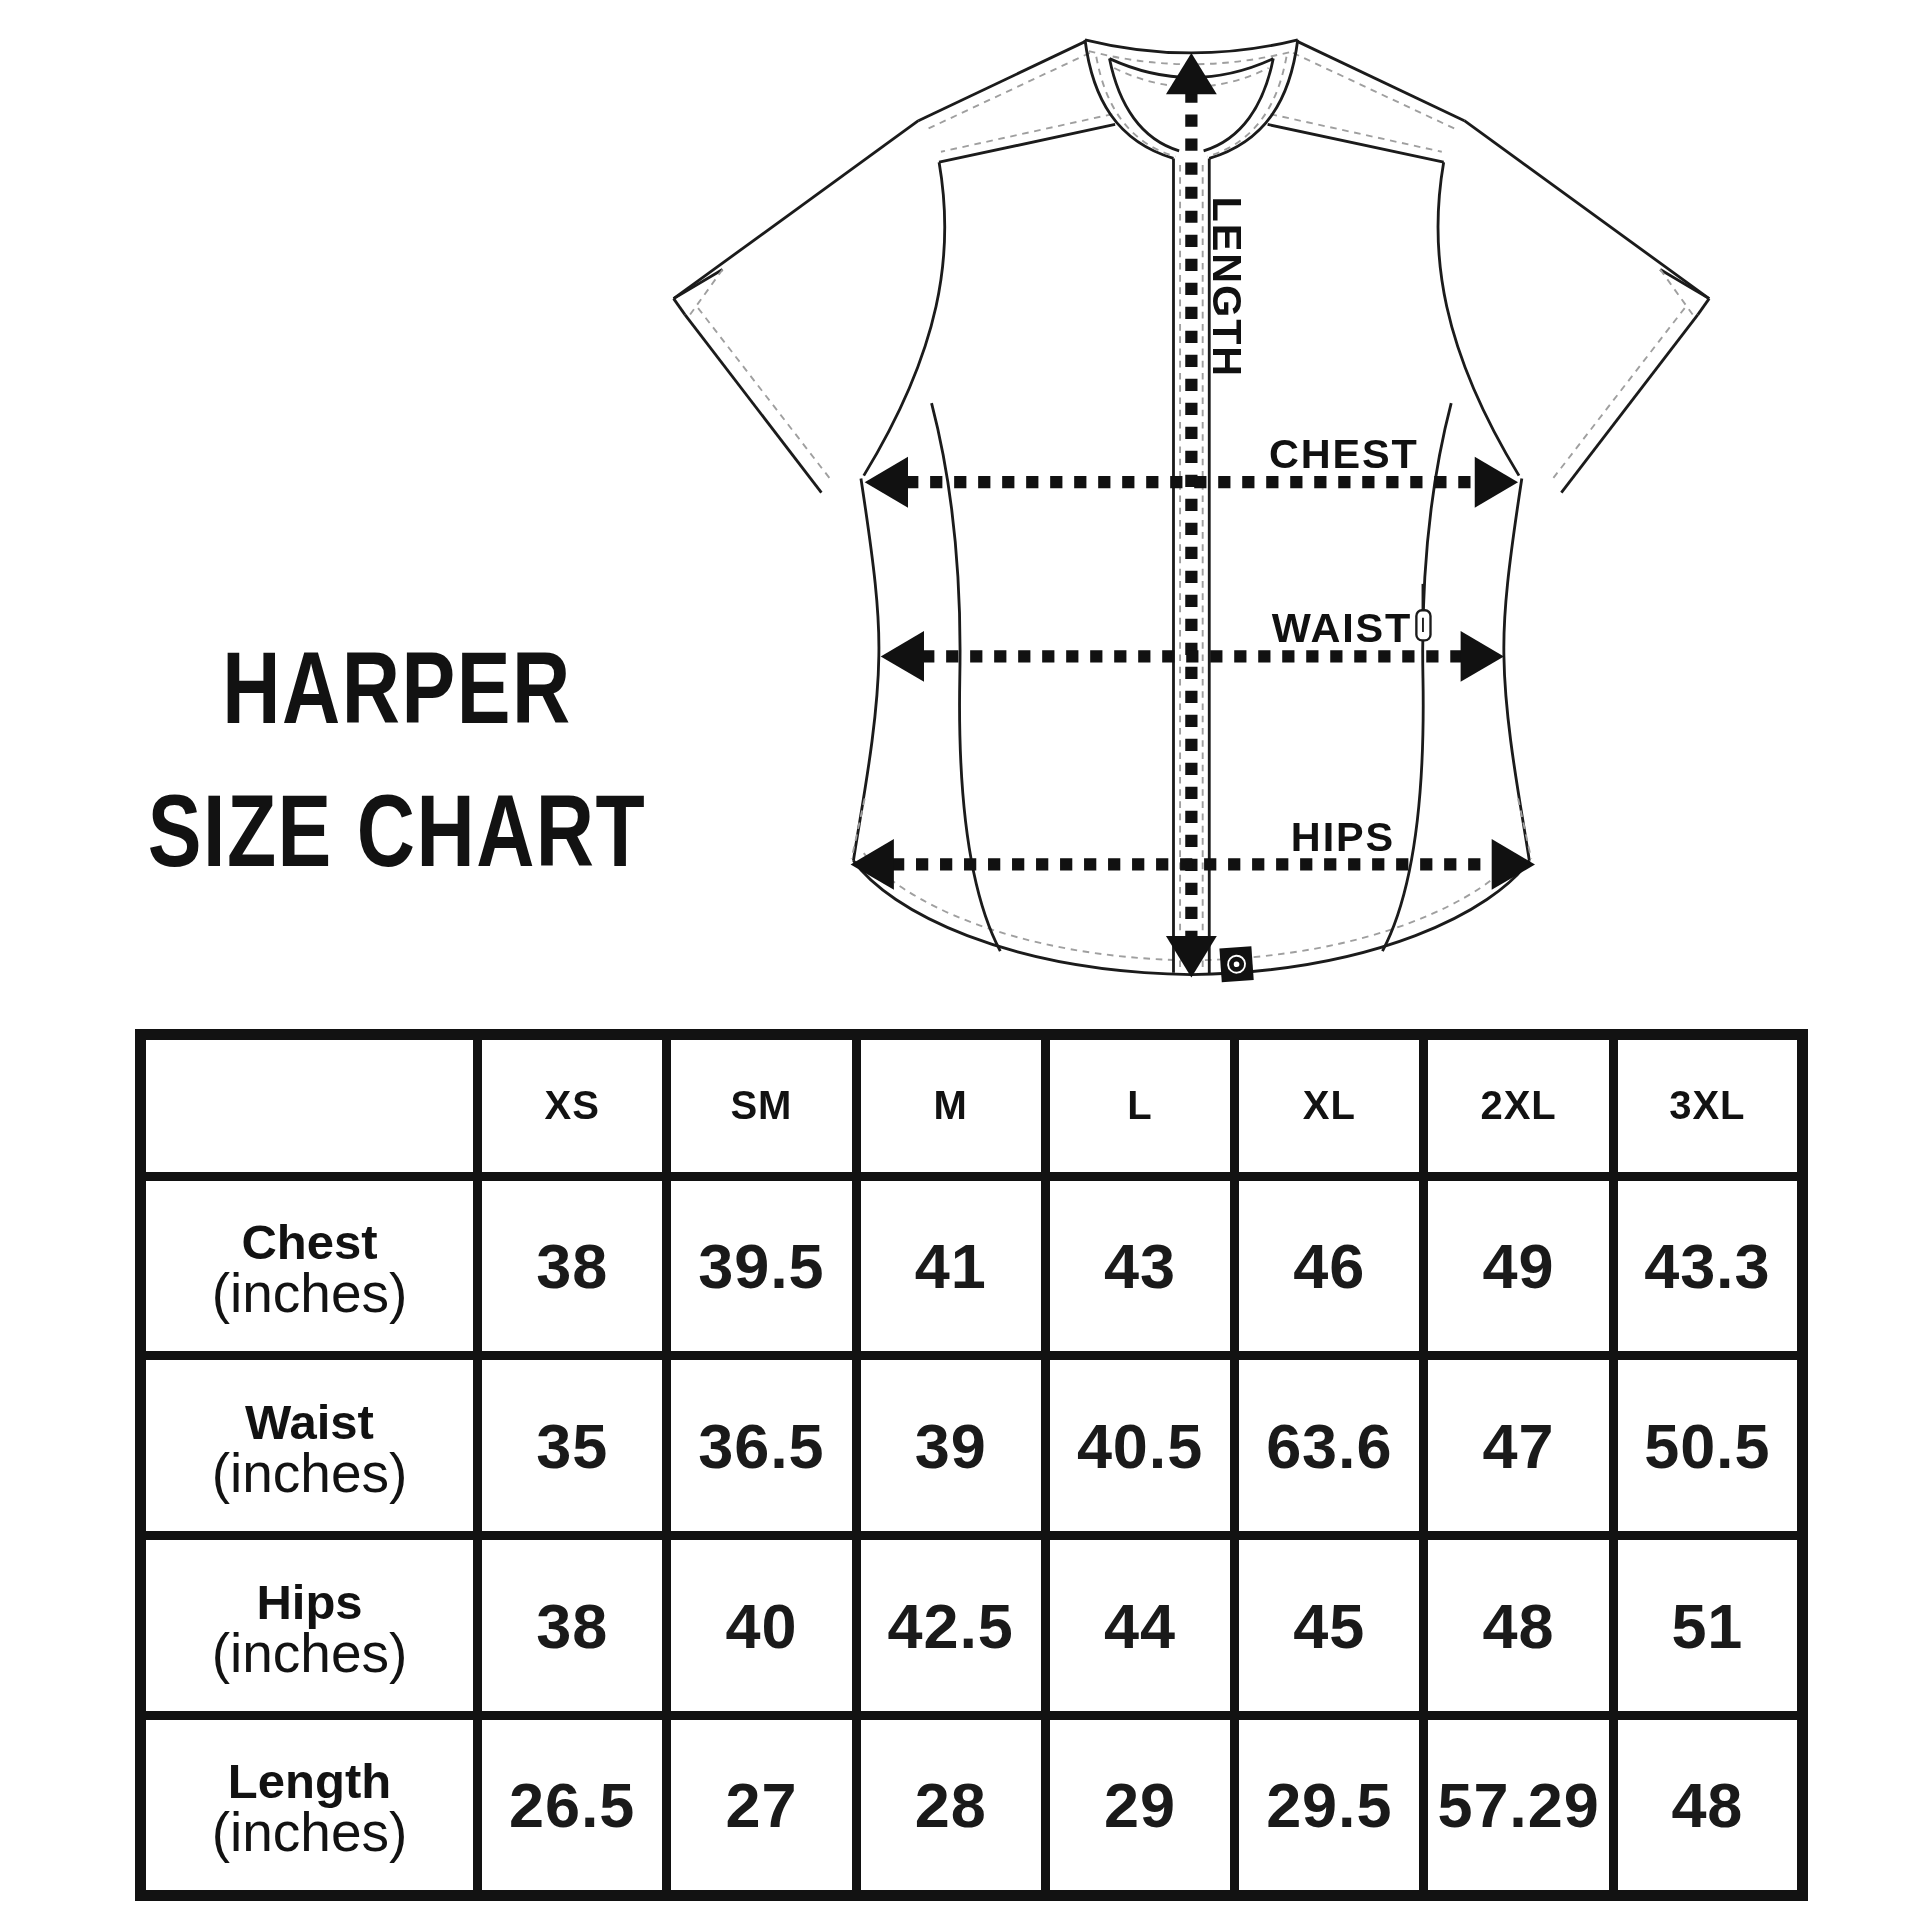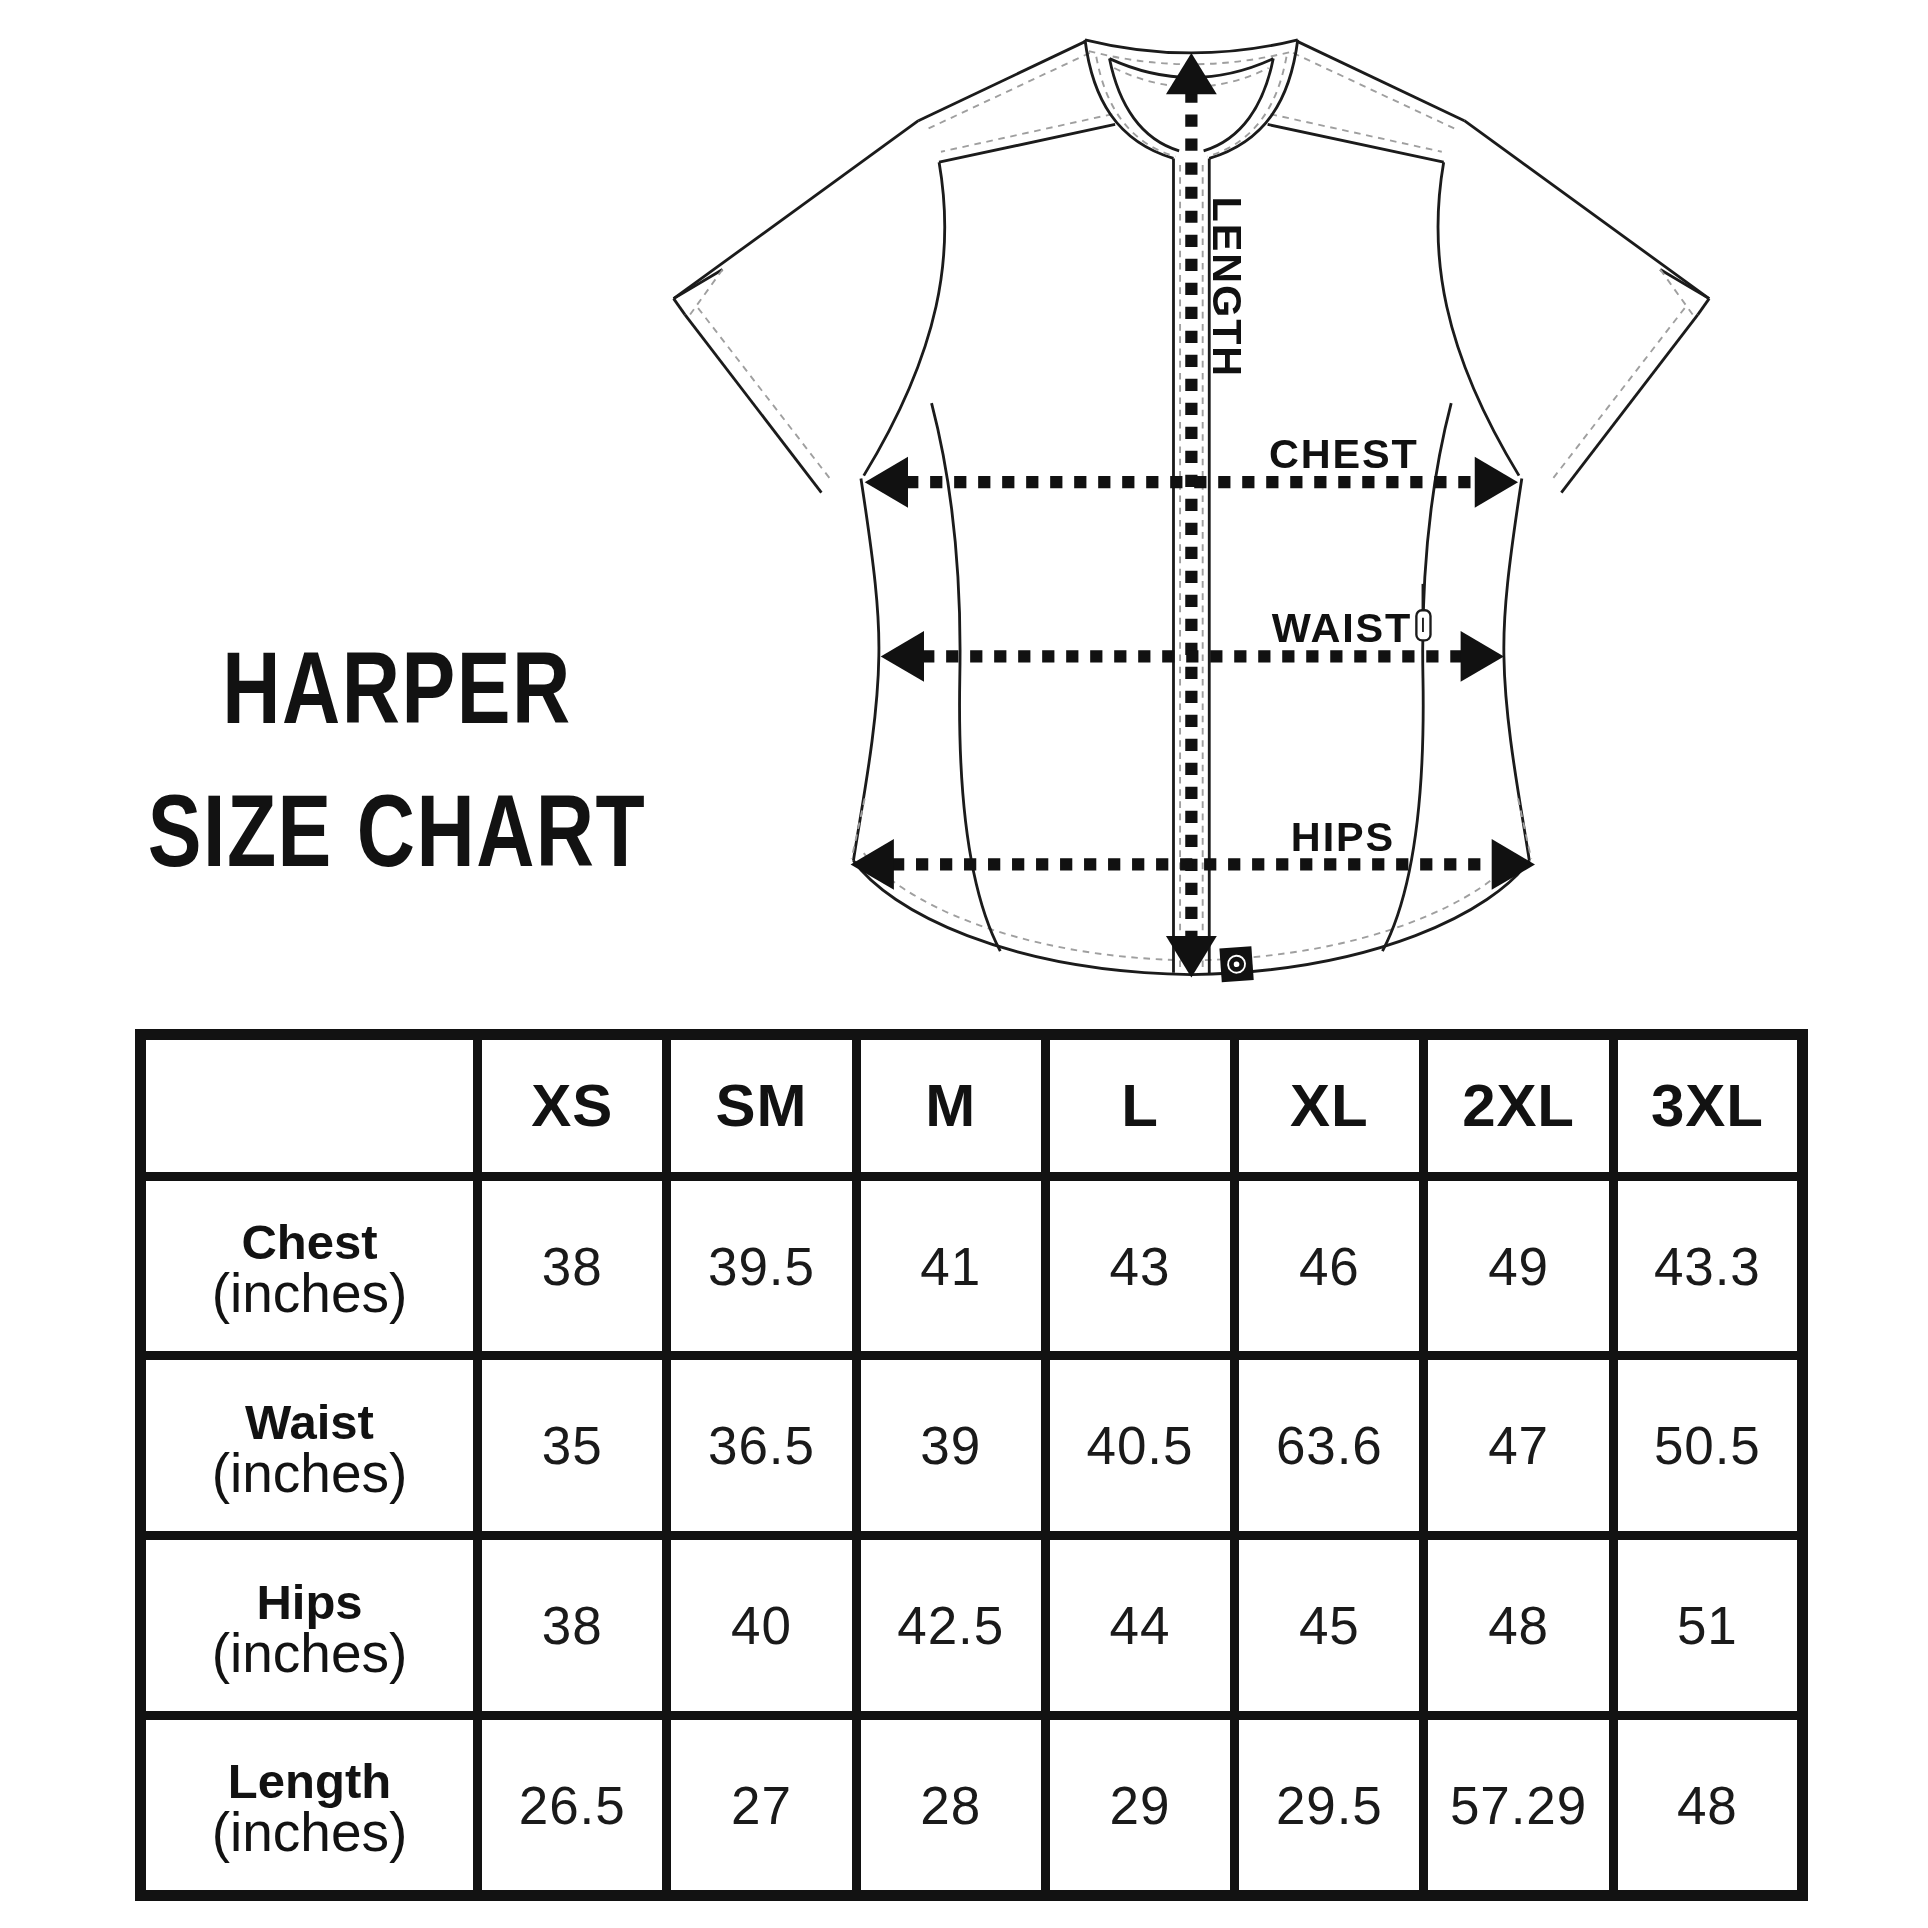--- a/index.html
+++ b/index.html
@@ -27,22 +27,22 @@
   .size-table{
     position:absolute;left:135px;top:1029px;width:1673px;height:872px;
     border-collapse:collapse;table-layout:fixed;background:#fff;
     border:11.3px solid #121212;
   }
   .size-table td,.size-table th{
     border:9.4px solid #121212;text-align:center;vertical-align:middle;padding:0;
   }
   .size-table tr.hdr{height:141px;}
   .size-table tr.datarow{height:179px;}
-  .size-table th{font-size:60px;font-weight:800;letter-spacing:0.9px;}
-  .size-table td.val{font-size:53px;font-weight:400;color:#1a1a1a;letter-spacing:0.9px;}
+  .size-table th{font-size:40px;font-weight:800;letter-spacing:0.9px;}
+  .size-table td.val{font-size:63px;font-weight:700;color:#1a1a1a;letter-spacing:0.9px;}
   .mlabel{font-size:49px;font-weight:700;line-height:55px;display:block;}
   .munit{font-size:55px;font-weight:400;line-height:47px;display:block;}
 </style>
 </head>
 <body>
 
 <div class="brand-title">
   <div>HARPER</div>
   <div>SIZE CHART</div>
 </div>

